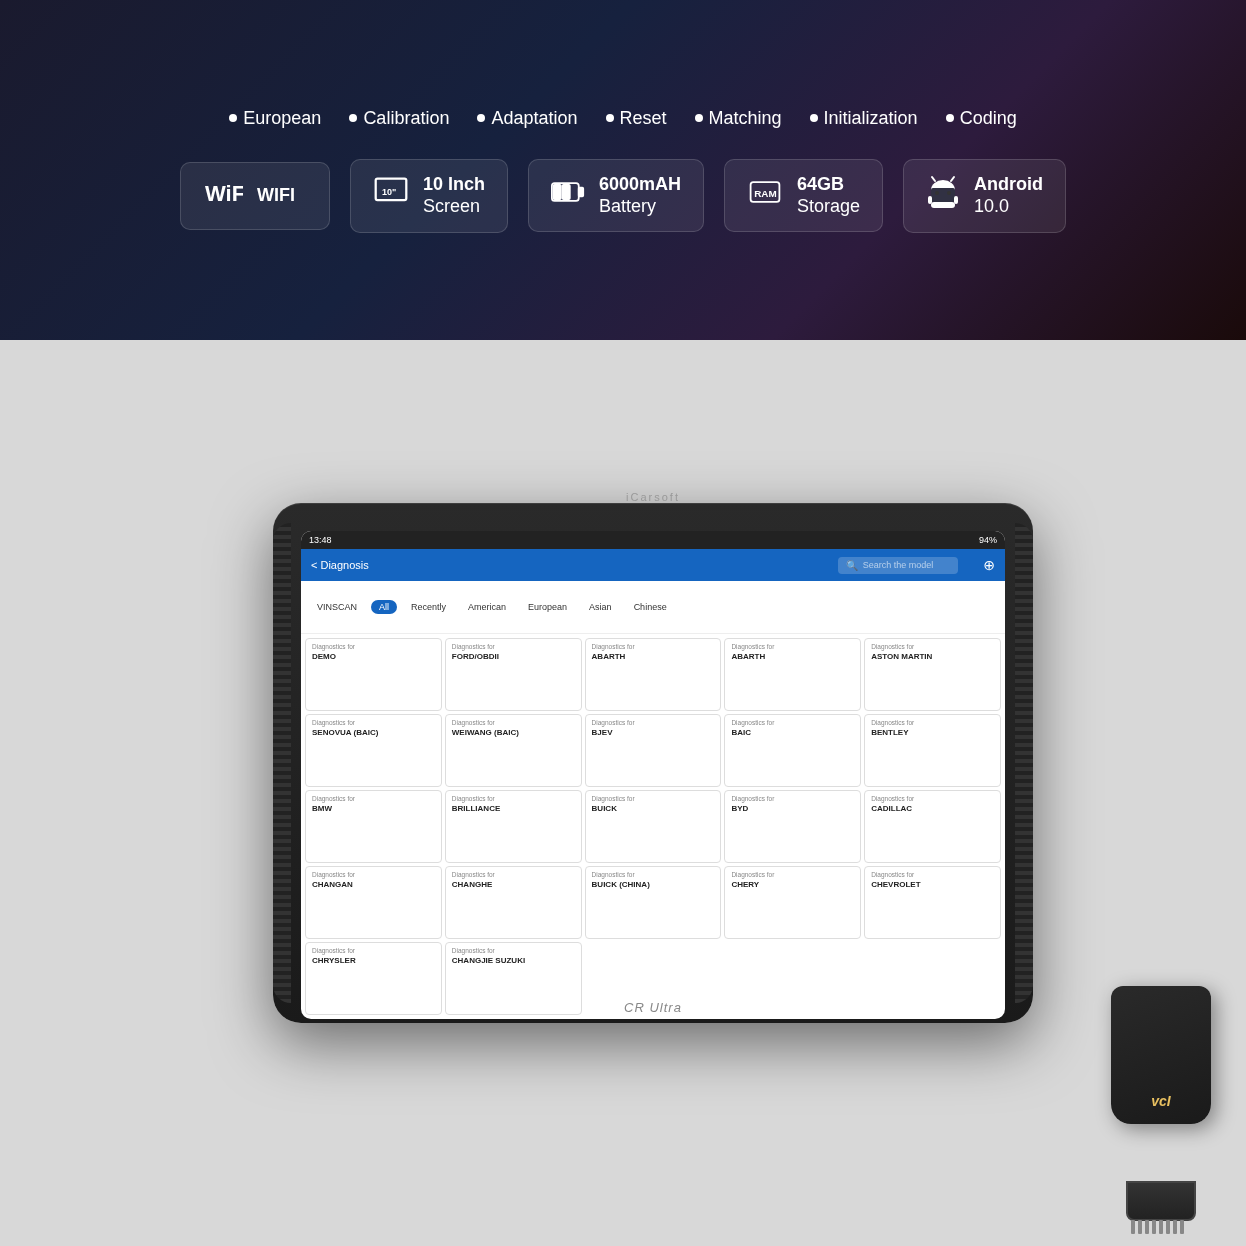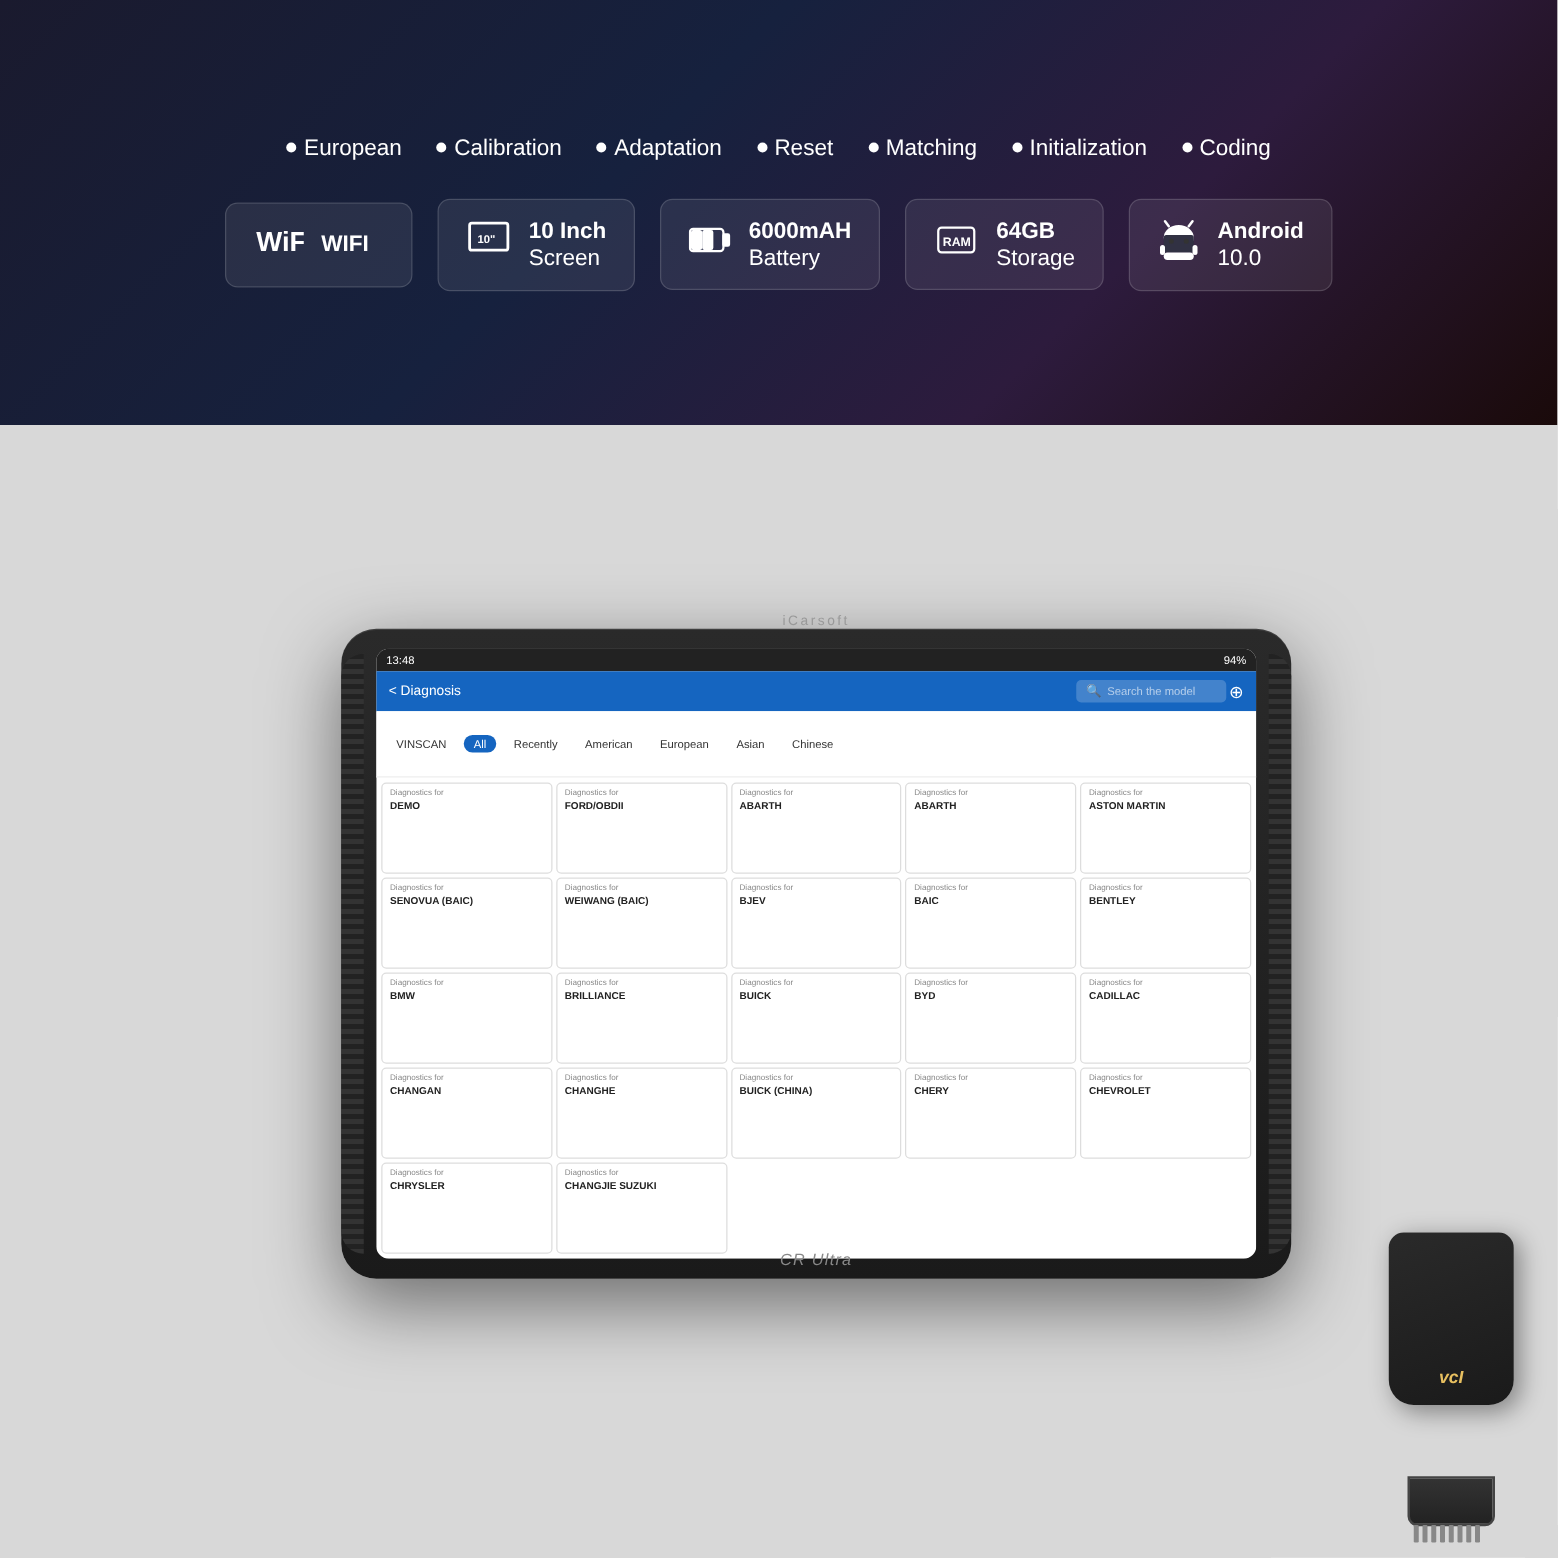--- a/index.html
+++ b/index.html
@@ -132,21 +132,21 @@
       width: 18px;
       background: repeating-linear-gradient(0deg, #333 0px, #333 4px, #222 4px, #222 8px);
       border-radius: 0 28px 28px 0;
     }
 
     .tablet-screen-area {
       background: #f0f0f0;
       border-radius: 10px;
       overflow: hidden;
       height: 100%;
-      margin: 0 12px;
+      margin: 12px 12px;
       position: relative;
     }
 
     
     .tablet-brand {
       position: absolute;
       top: -12px;
       left: 50%;
       transform: translateX(-50%);
       color: #999;
@@ -187,21 +187,21 @@
       font-size: 9px;
       color: white;
     }
 
     .screen-header {
       background: #1565c0;
       height: 32px;
       display: flex;
       align-items: center;
       padding: 0 10px;
-      gap: 2px;
+      gap: 25px;
     }
 
     .back-btn {
       color: white;
       font-size: 11px;
       display: flex;
       align-items: center;
       gap: 4px;
     }
 

